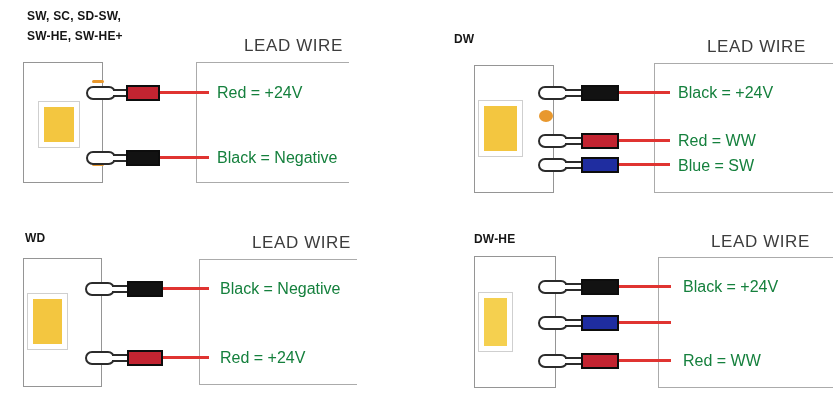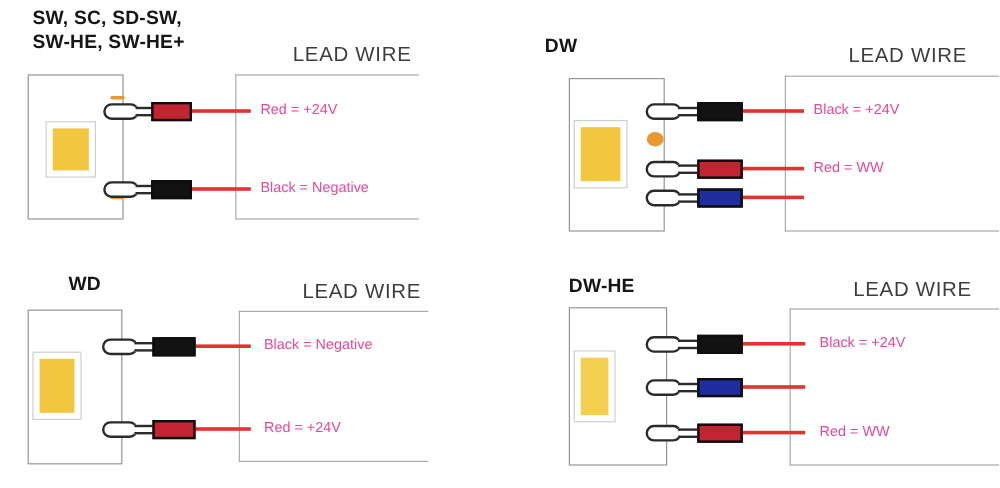--- a/index.html
+++ b/index.html
@@ -1,21 +1,21 @@
 <!DOCTYPE html>
 <html><head>
 <meta charset="utf-8">
 <style>
   html,body { margin:0; padding:0; background:#ffffff; }
   #stage {
     position:relative; width:833px; height:407px; background:#ffffff;
     font-family:"Liberation Sans", sans-serif; overflow:hidden;
   }
   .title {
-    position:absolute; font-weight:bold; font-size:16px; line-height:20px;
+    position:absolute; font-weight:bold; font-size:12px; line-height:20px;
     color:#161616; white-space:pre-line; letter-spacing:0.2px;
   }
   .lw-header {
     position:absolute; font-size:17px; color:#3d3d3d; letter-spacing:0.6px;
     white-space:nowrap;
   }
   .board {
     position:absolute; border:1.5px solid #959595; background:#ffffff;
     box-sizing:border-box; z-index:1;
   }
@@ -37,21 +37,21 @@
     position:absolute; width:34px; height:16px; border:2px solid #0d0d0d;
     box-sizing:border-box; z-index:5;
   }
   .crimp.r { width:38px; }
   .wire { position:absolute; height:3px; z-index:3; }
   .lwbox {
     position:absolute; border:1px solid #ababab; border-right:none;
     box-sizing:border-box; background:transparent; z-index:0;
   }
   .wlabel {
-    position:absolute; font-size:12px; color:#ec4899; white-space:nowrap; z-index:6;
+    position:absolute; font-size:16px; color:#15803d; white-space:nowrap; z-index:6;
   }
   .dot { position:absolute; border-radius:50%; z-index:2; }
   .tick { position:absolute; height:3px; border-radius:2px; z-index:2; }
 </style>
 </head>
 <body>
 
 <div id="stage">
 
   <div class="title" style="left:27px; top:6px;">SW, SC, SD-SW,
@@ -99,22 +99,23 @@
   <div class="pill" style="left:538px; top:134px;"></div>
   <div class="neck" style="left:565px; top:137px;"></div>
   <div class="crimp r" style="left: 581px; top: 133px; background-color: rgb(195, 36, 49);"></div>
   <div class="wire" style="left: 618px; top: 139px; width: 52px; background-color: rgb(224, 52, 49);"></div>
   <div class="wlabel" style="left:678px; top:132px;">Red = WW</div>
 
   <div class="pill" style="left:538px; top:158px;"></div>
   <div class="neck" style="left:565px; top:161px;"></div>
   <div class="crimp r" style="left: 581px; top: 157px; background-color: rgb(31, 45, 160);"></div>
   <div class="wire" style="left: 618px; top: 163px; width: 52px; background-color: rgb(224, 52, 49);"></div>
+  <div class="wlabel" style="left:678px; top:157px;">Blue = SW</div>
 
-  <div class="title" style="left:25px; top:228px;margin-left:32px;">WD</div>
+  <div class="title" style="left:25px; top:228px;">WD</div>
   <div class="lw-header" style="left:252px; top:233px;">LEAD WIRE</div>
 
   <div class="board" style="left:23px; top:258px; width:79px; height:129px;"></div>
   <div class="chip" style="left:27px; top:293px; width:41px; height:57px;">
     <div class="die" style="background-color: rgb(243, 198, 64);"></div>
   </div>
 
   <div class="lwbox" style="left:199px; top:259px; width:158px; height:126px;"></div>
 
   <div class="pill" style="left:85px; top:282px;"></div>

